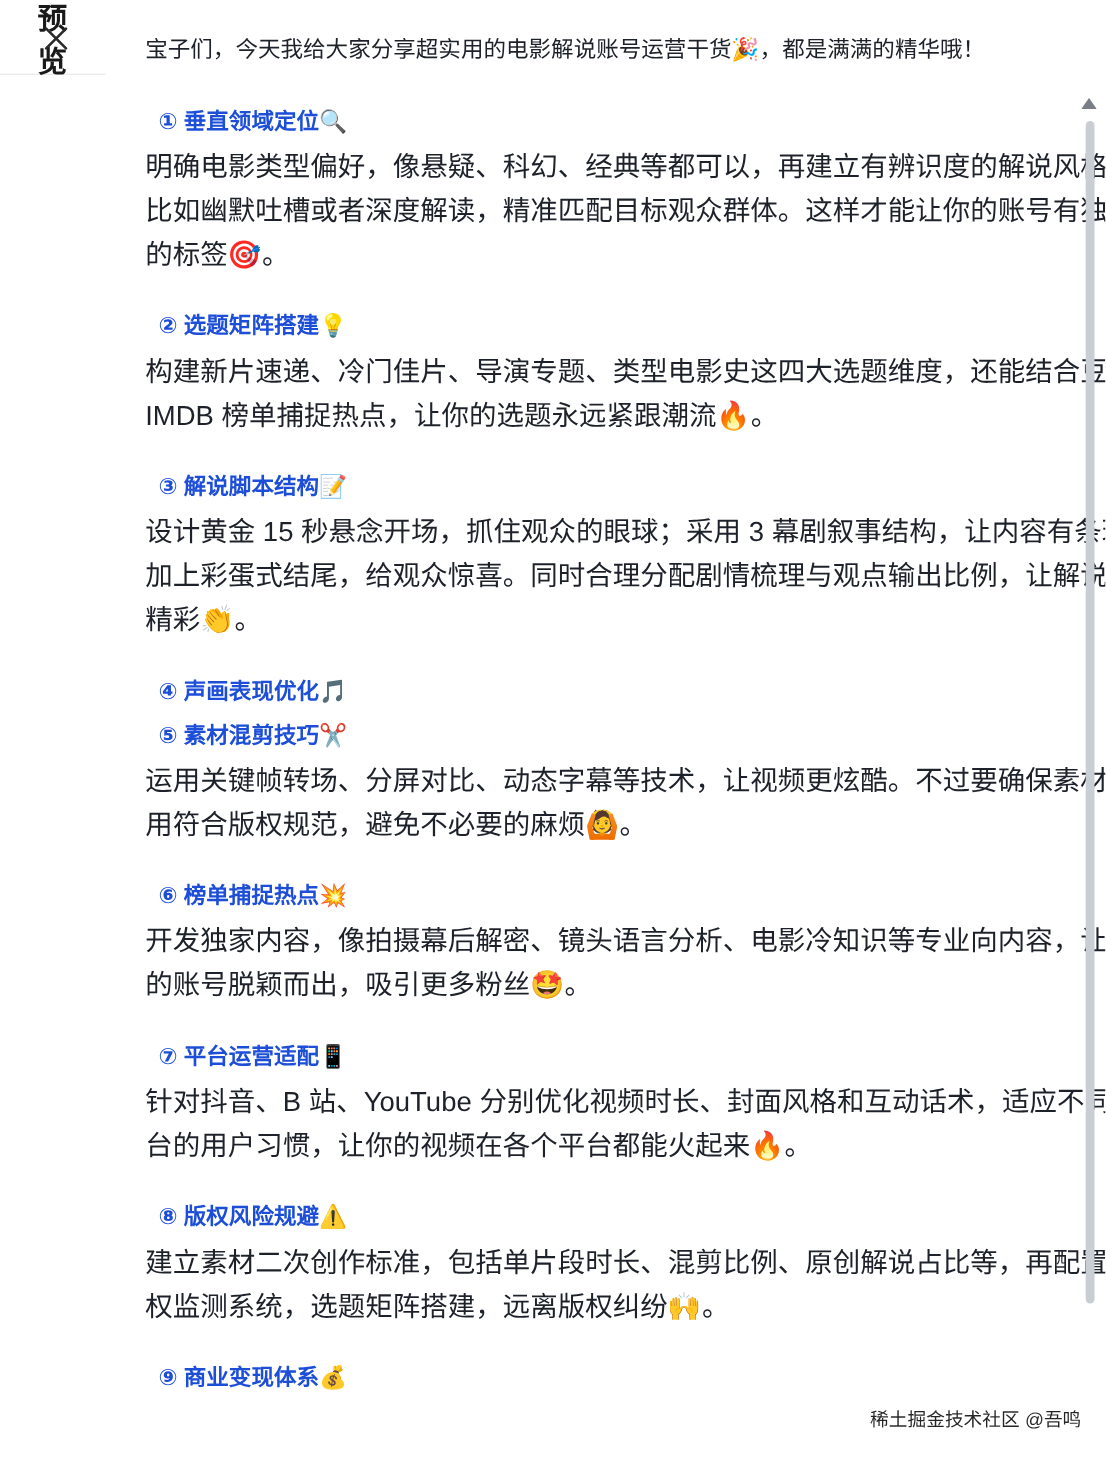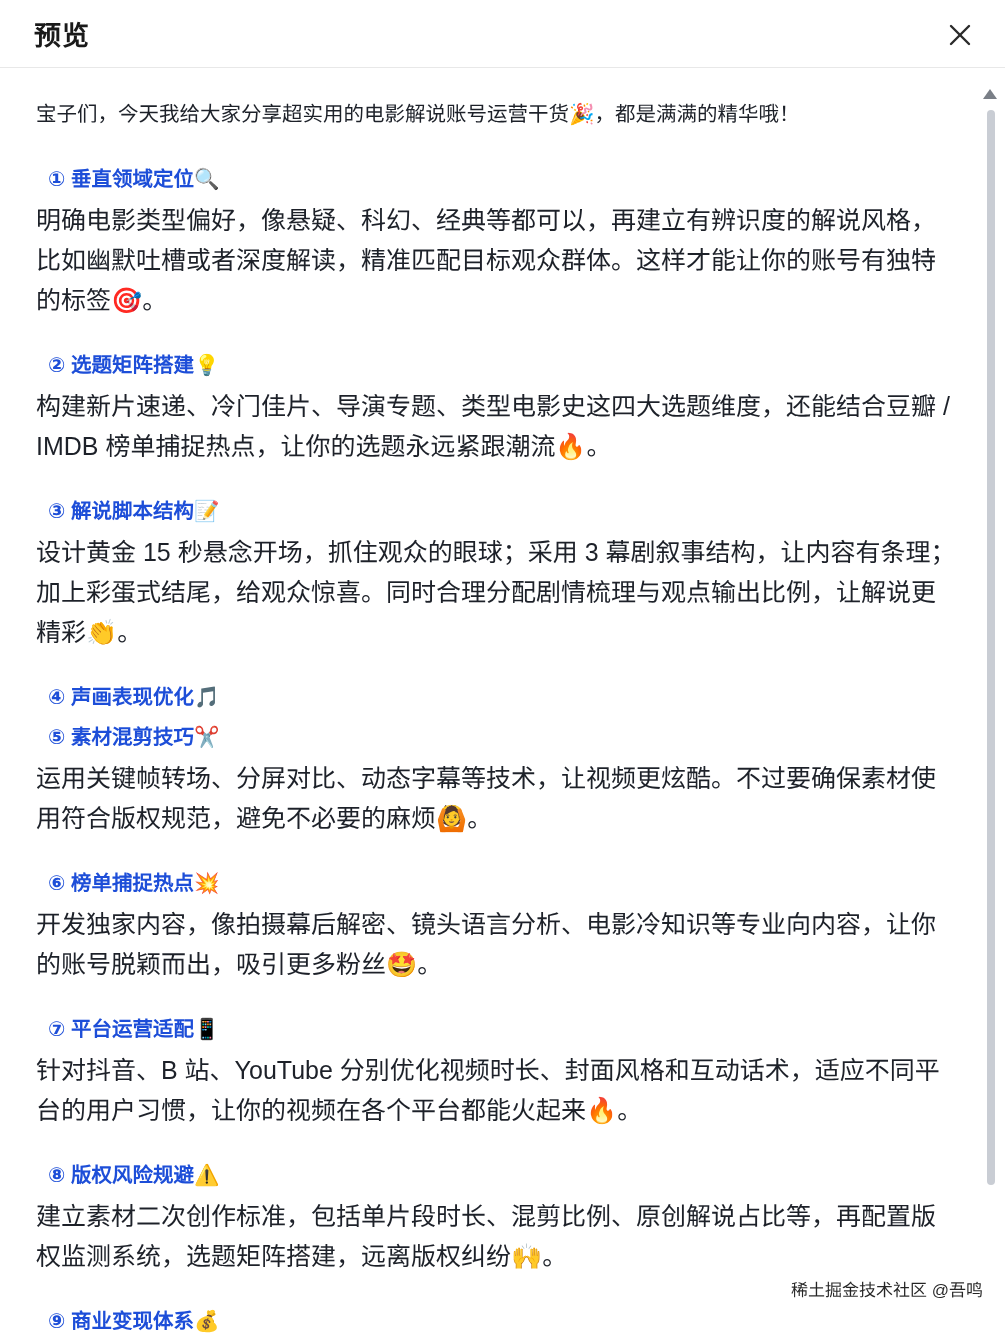--- a/index.html
+++ b/index.html
@@ -14,21 +14,21 @@
     font-family: "Liberation Sans", "DejaVu Sans", sans-serif;
     color: #1d2129;
   }
   .modal {
     position: relative;
     width: 1005px;
     height: 1339px;
     box-sizing: border-box;
     background: #ffffff;
     display: flex;
-    flex-direction: column;
+    flex-direction: row;
   }
   .modal-header {
     position: relative;
     height: 68px;
     flex: 0 0 68px;
     display: flex;
     align-items: center;
     padding: 0 34px;
     box-sizing: border-box;
     border-bottom: 1px solid #e8e8e8;

